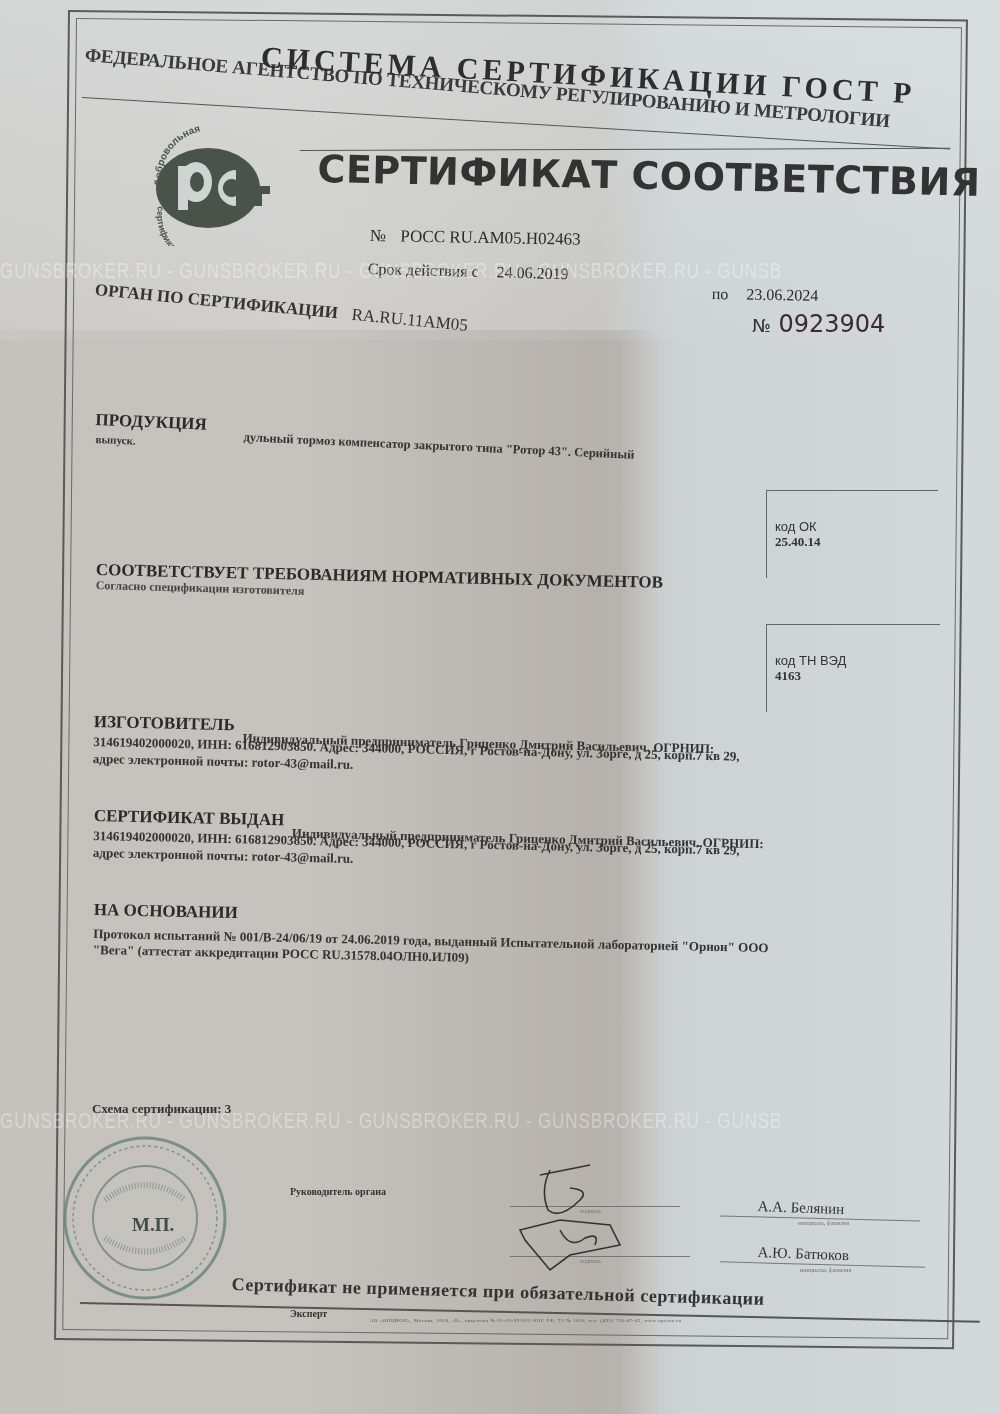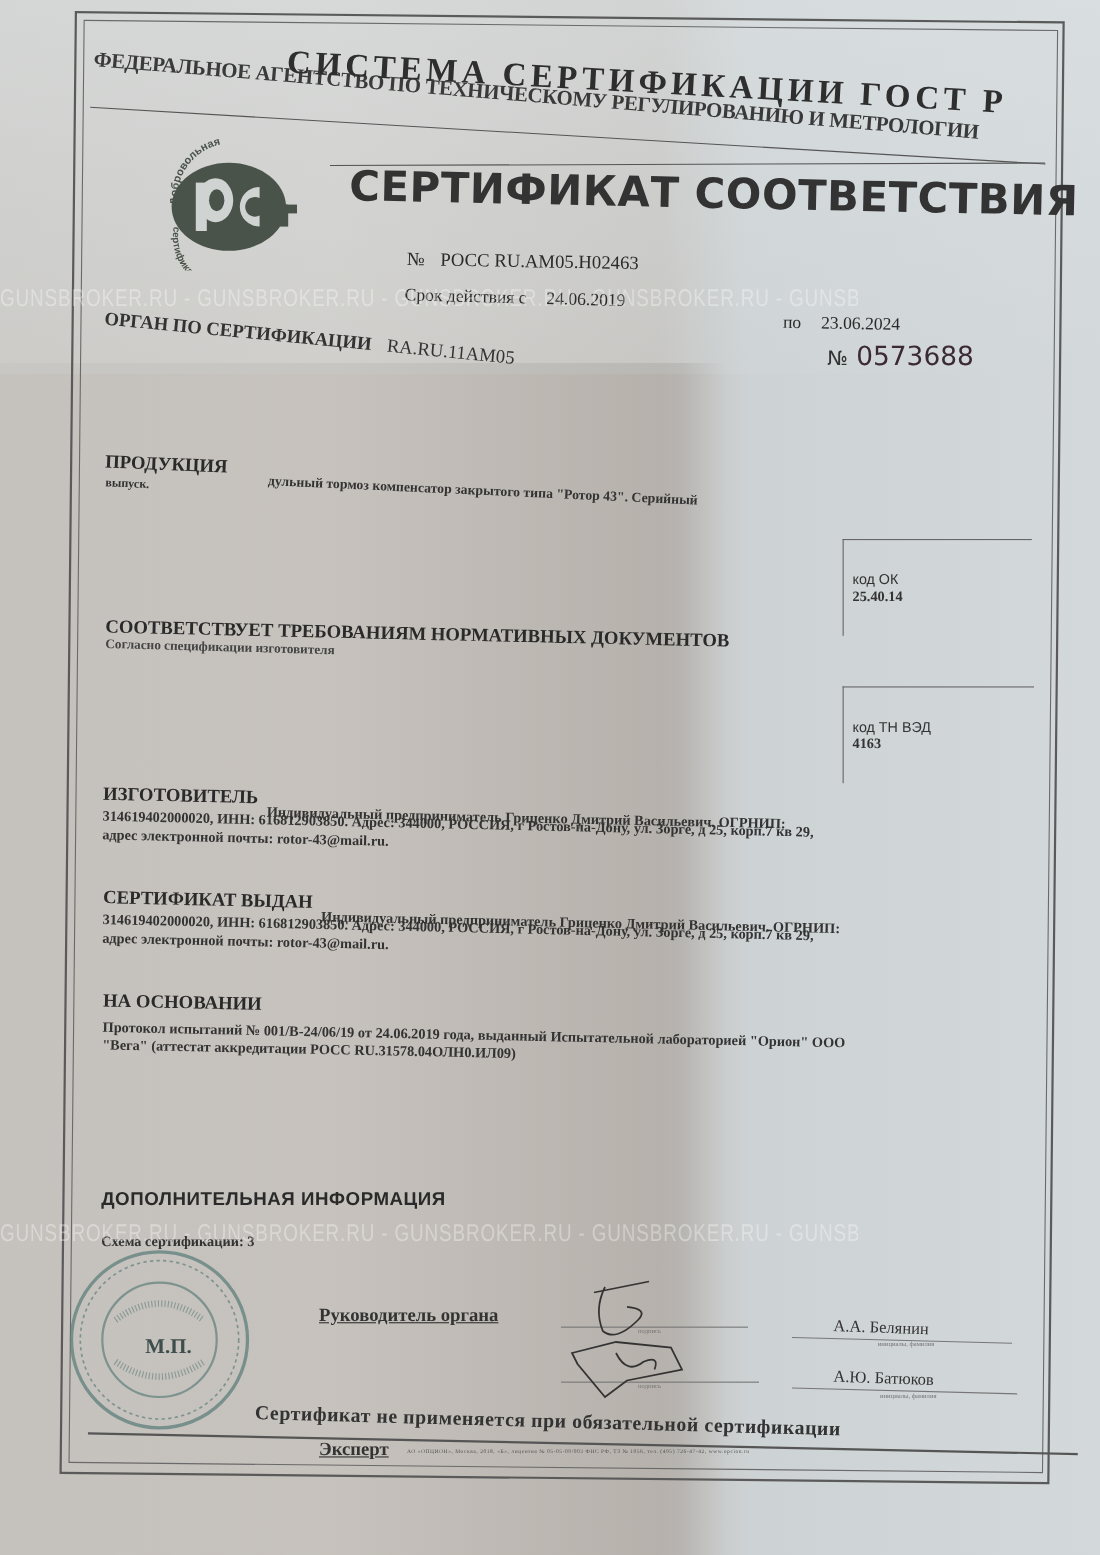--- a/index.html
+++ b/index.html
@@ -97,21 +97,21 @@
       left: 96px; top: 578px; font-size: 12px; font-weight: bold; color: #444;
       transform: rotate(1.6deg);
     }
     .section-h {
       font-size: 17px; font-weight: bold; color: #2a2a2a;
     }
     .body-line { font-size: 13px; font-weight: bold; color: #333; }
     .stamp {
       position: absolute; left: 50px; top: 1130px; width: 190px; height: 175px;
     }
-    .sig-label { font-size: 17px; font-weight: bold; color: #333; text-decoration: underline; }
+    .sig-label { font-size: 10px; font-weight: bold; color: #333; }
     .sig-line { position: absolute; height: 0; border-top: 1px solid #777; }
     .sig-name { font-size: 15px; color: #333; }
     .sig-small { font-size: 6px; color: #777; }
     .footer {
       left: 232px; top: 1274px; font-size: 18px; font-weight: bold; color: #333;
       transform: rotate(1.6deg); letter-spacing: 0.5px;
     }
     .footer-line {
       position: absolute; left: 80px; top: 1302px; width: 900px; height: 0;
       border-top: 2px solid #555; transform: rotate(1.2deg); transform-origin: 0 0;
@@ -171,21 +171,21 @@
 <div class="rot validity">
   <span>Срок действия с</span>
   <span style="margin-left:14px;">24.06.2019</span>
 </div>
 <div class="rot val-to">
   <span>по</span>
   <span style="margin-left:14px;">23.06.2024</span>
 </div>
 <div class="rot blank-no">
   <span class="pre">№</span>
-  <span>0573688</span>
+  <span>0923904</span>
 </div>
 
 <div class="rot organ">
   <span>ОРГАН ПО СЕРТИФИКАЦИИ</span><span class="val">RA.RU.11АМ05</span>
 </div>
 
 <div class="rot product-label">ПРОДУКЦИЯ</div>
 <div class="rot product-text" style="top:430px;">дульный тормоз компенсатор закрытого типа "Ротор 43". Серийный</div>
 <div class="rot product-text2" style="top:433px;">выпуск.</div>
 
@@ -220,21 +220,20 @@
   <div class="body-line" style="margin-top:1px;">адрес электронной почты: rotor-43@mail.ru.</div>
 </div>
 
 <div class="rot" style="left:94px;top:900px;transform:rotate(1.2deg);">
   <div class="section-h">НА ОСНОВАНИИ</div>
   <div class="body-line" style="margin-top:6px;">Протокол испытаний № 001/В-24/06/19 от 24.06.2019 года, выданный Испытательной лабораторией "Орион" ООО</div>
   <div class="body-line">"Вега" (аттестат аккредитации РОСС RU.31578.04ОЛН0.ИЛ09)</div>
 </div>
 
 <div class="rot" style="left:92px;top:1080px;transform:rotate(0deg);">
-  <div class="section-h" style="font-family:'Liberation Sans',sans-serif;letter-spacing:0.5px;">ДОПОЛНИТЕЛЬНАЯ ИНФОРМАЦИЯ</div>
   <div class="body-line" style="margin-top:21px;">Схема сертификации: 3</div>
 </div>
 
 <div class="stamp">
   <svg width="190" height="175" viewBox="0 0 190 175">
     <circle cx="95" cy="88" r="80" fill="none" stroke="#5e7f7c" stroke-width="3" opacity="0.75"></circle>
     <circle cx="95" cy="88" r="72" fill="none" stroke="#5e7f7c" stroke-width="1.5" stroke-dasharray="3 3" opacity="0.7"></circle>
     <circle cx="95" cy="88" r="52" fill="none" stroke="#5e7f7c" stroke-width="2" opacity="0.7"></circle>
     <path d="M 55 70 Q 95 40 135 70" fill="none" stroke="#5e7f7c" stroke-width="6" stroke-dasharray="1 2" opacity="0.6"></path>
     <path d="M 55 108 Q 95 135 135 108" fill="none" stroke="#5e7f7c" stroke-width="6" stroke-dasharray="1 2" opacity="0.6"></path>

